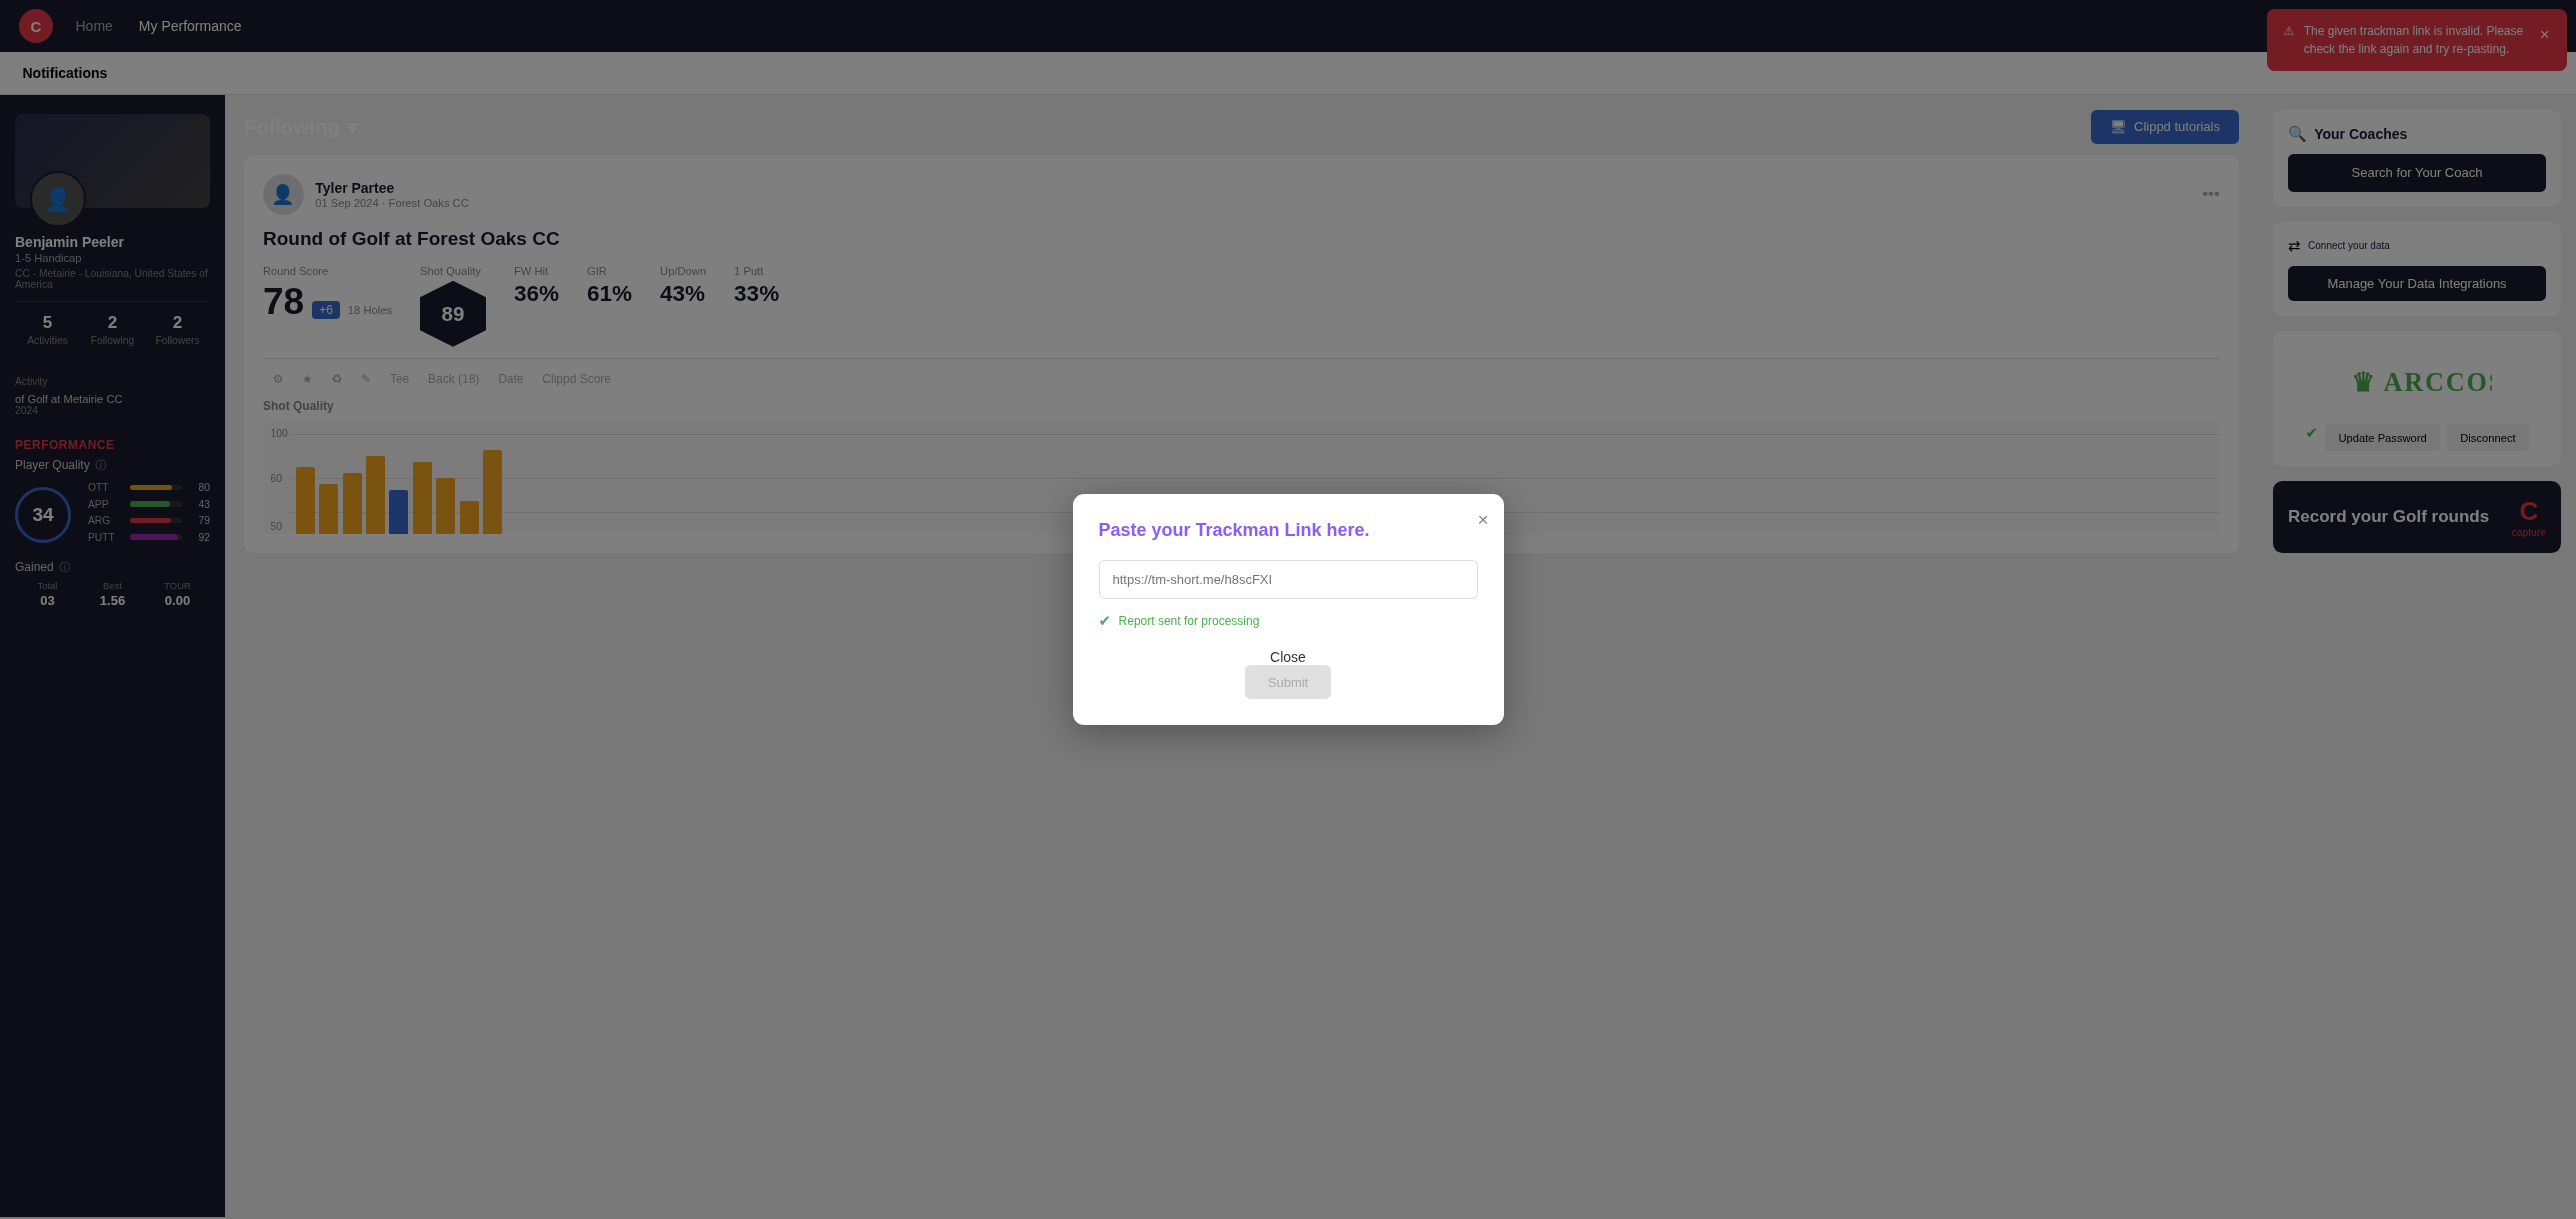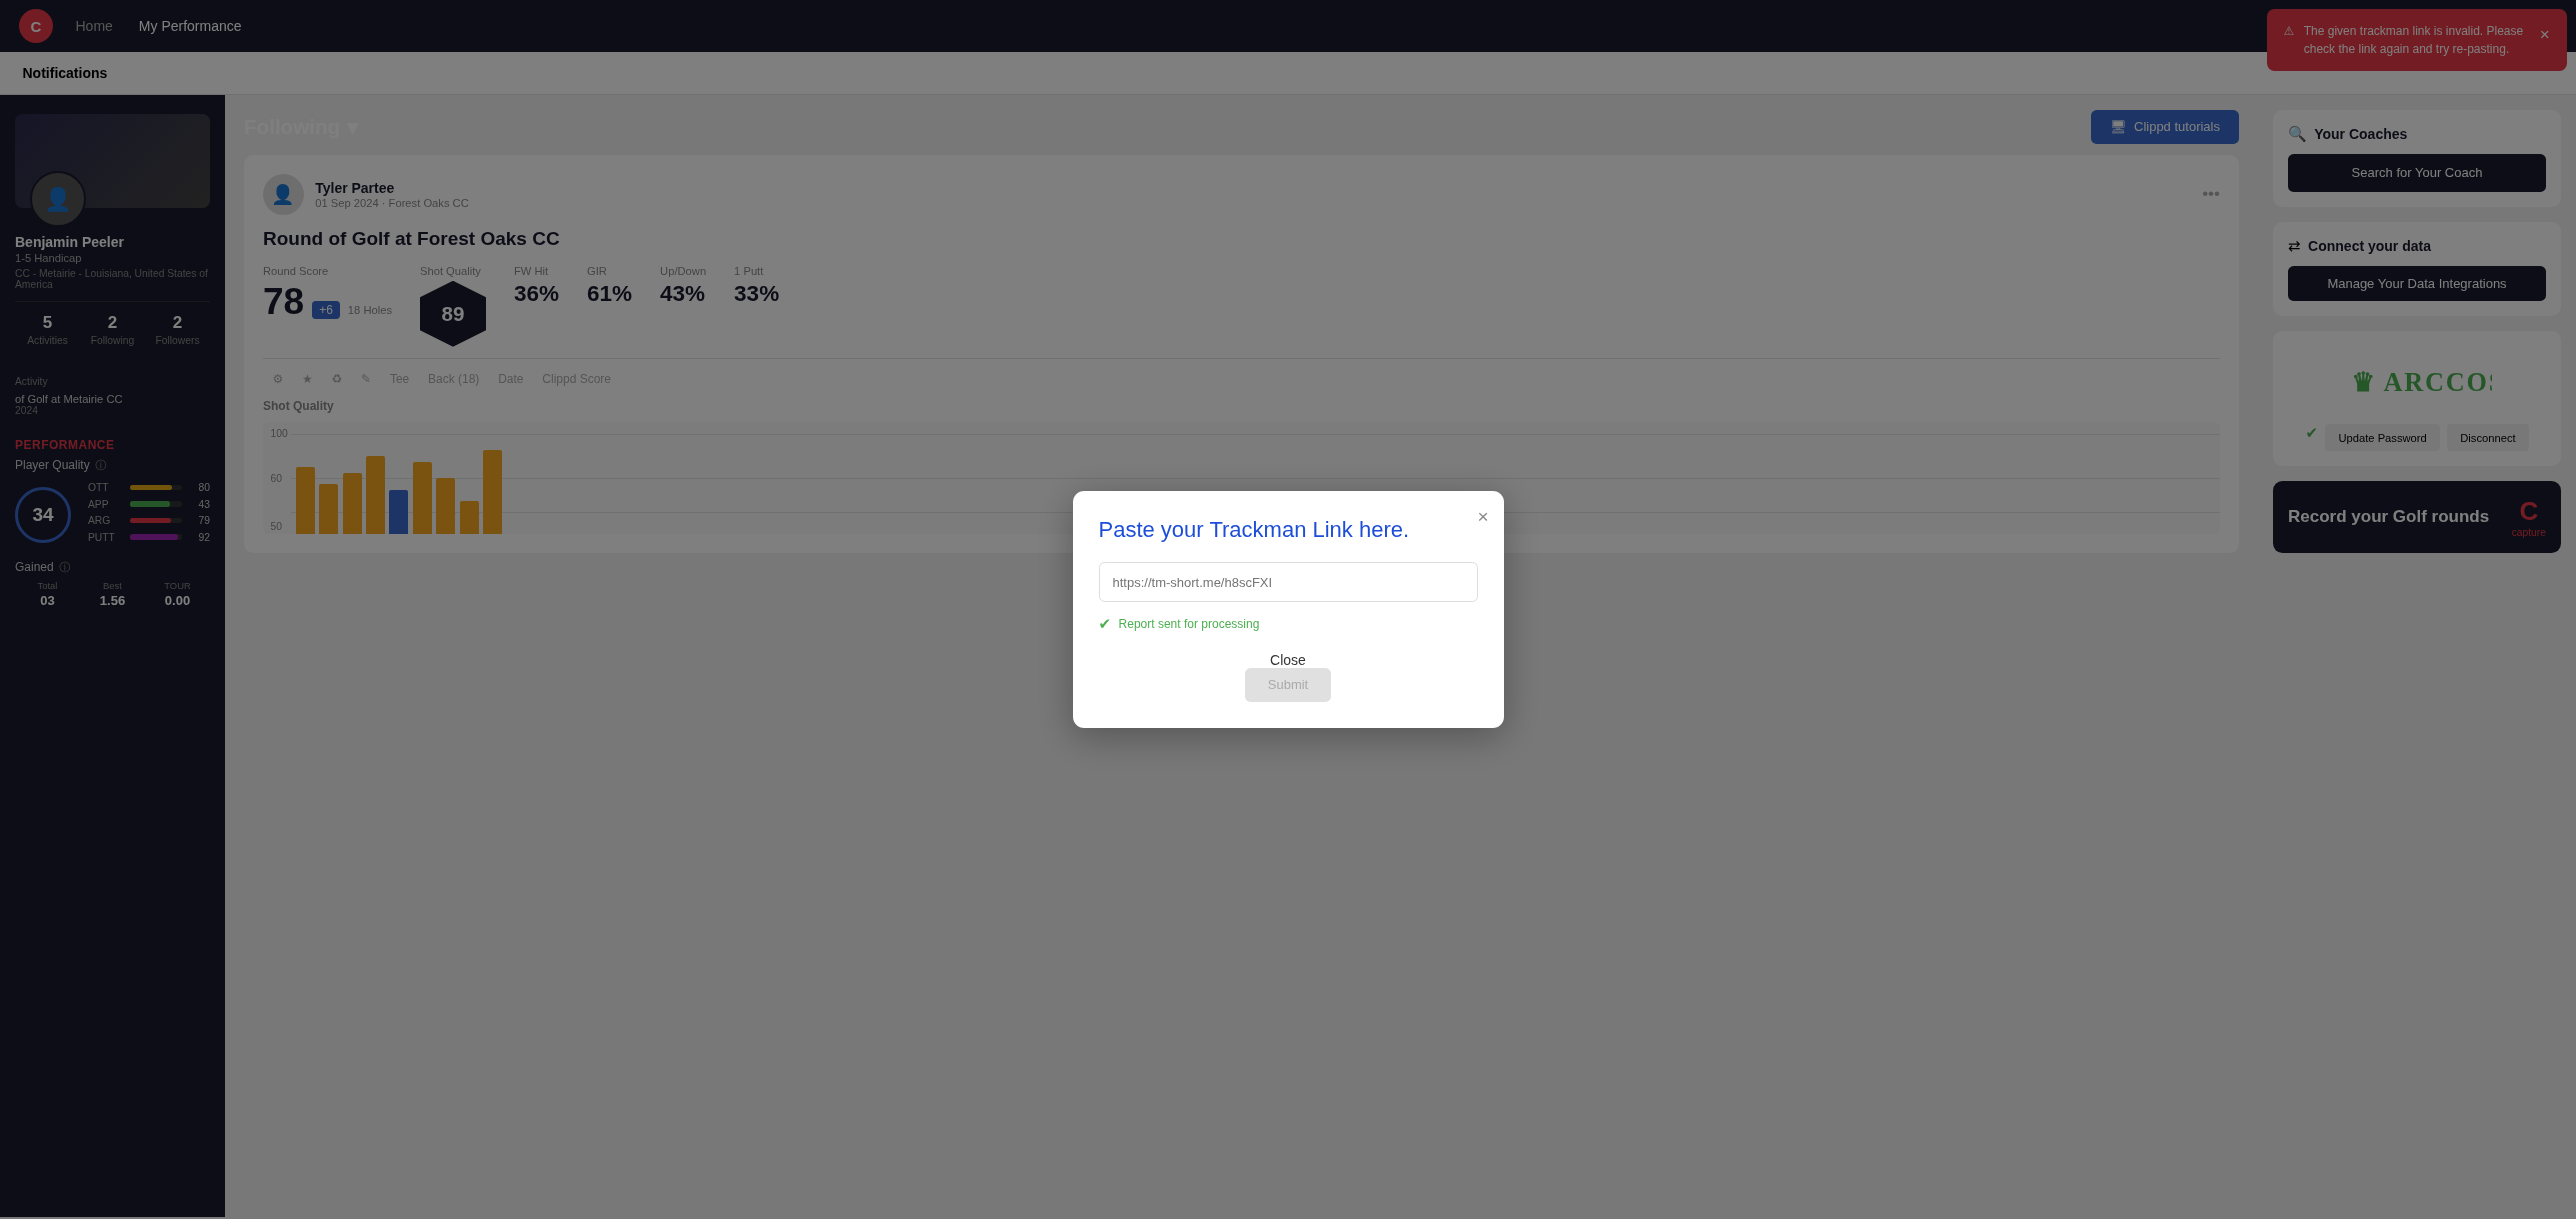--- a/index.html
+++ b/index.html
@@ -149,21 +149,21 @@
     .right-sidebar { width: 318px; min-width: 318px; padding: 15px; background: #f0f0f0; overflow-y: auto; }
     .coaches-card { background: white; border-radius: 9.4px; padding: 15px; margin-bottom: 15px; }
     .coaches-header { display: flex; align-items: center; gap: 7.5px; margin-bottom: 11.2px; }
     .coaches-title { font-size: 14px; font-weight: 600; color: #1a1a2e; }
     .coaches-search-btn {
       width: 100%; background: #1a1a2e; color: white; border: none; border-radius: 5.6px;
       padding: 11.2px; font-size: 13px; cursor: pointer;
     }
     .connect-card { background: white; border-radius: 9.4px; padding: 15px; margin-bottom: 15px; }
     .connect-header { display: flex; align-items: center; gap: 7.5px; margin-bottom: 11.2px; }
-    .connect-title { font-size: 14px; font-weight: 700; color: #1a1a2e; }
+    .connect-title { font-size: 10px; font-weight: 400; color: #1a1a2e; }
     .connect-btn {
       width: 100%; background: #1a1a2e; color: white; border: none; border-radius: 5.6px;
       padding: 10px; font-size: 13px; cursor: pointer;
     }
     .arccos-card { background: white; border-radius: 9.4px; padding: 15px; margin-bottom: 15px; display: flex; flex-direction: column; align-items: center; }
     .arccos-logo { font-size: 20.6px; color: #4caf50; letter-spacing: 1.9px; text-align: center; margin: 9.4px 0; }
     .arccos-actions { display: flex; gap: 7.5px; margin-top: 7.5px; }
     .arccos-btn { background: #f0f0f0; border: none; border-radius: 3.7px; padding: 7.5px 13px; font-size: 11.2px; cursor: pointer; }
     .record-card { background: #1a1a2e; border-radius: 9.4px; overflow: hidden; margin-bottom: 15px; }
     .record-card-inner { padding: 15px; display: flex; align-items: center; gap: 11.2px; }
@@ -173,21 +173,21 @@
 
     
     .modal-overlay {
       position: fixed; inset: 0; background: rgba(0,0,0,0.5); z-index: 200;
       display: flex; align-items: center; justify-content: center;
     }
     .modal {
       background: white; border-radius: 11.2px; padding: 26px; width: 431px;
       position: relative; box-shadow: 0 7.5px 37px rgba(0,0,0,0.3);
     }
-    .modal-title { font-size: 22px; font-weight: 400; color: #1d4ed8; margin-bottom: 19px; }
+    .modal-title { font-size: 18px; font-weight: 700; color: #8b5cf6; margin-bottom: 19px; }
     .modal-close { position: absolute; top: 15px; right: 15px; cursor: pointer; font-size: 19px; color: #888; }
     .modal-input {
       width: 100%; border: 0.9px solid #ddd; border-radius: 5.6px;
       padding: 11.2px 13px; font-size: 13px; color: #888; margin-bottom: 13px;
       outline: none;
     }
     .modal-success { display: flex; align-items: center; gap: 7.5px; color: #4caf50; font-size: 12px; margin-bottom: 19px; }
     .modal-actions { display: flex; justify-content: center; align-items: center; flex-direction: column; }
     .modal-close-btn { background: none; border: none; font-size: 14px; color: #333; cursor: pointer; font-weight: 500; }
     .modal-submit-btn { background: #e0e0e0; color: #aaa; border: none; border-radius: 5.6px; padding: 9.4px 22.5px; font-size: 13px; cursor: not-allowed; }

